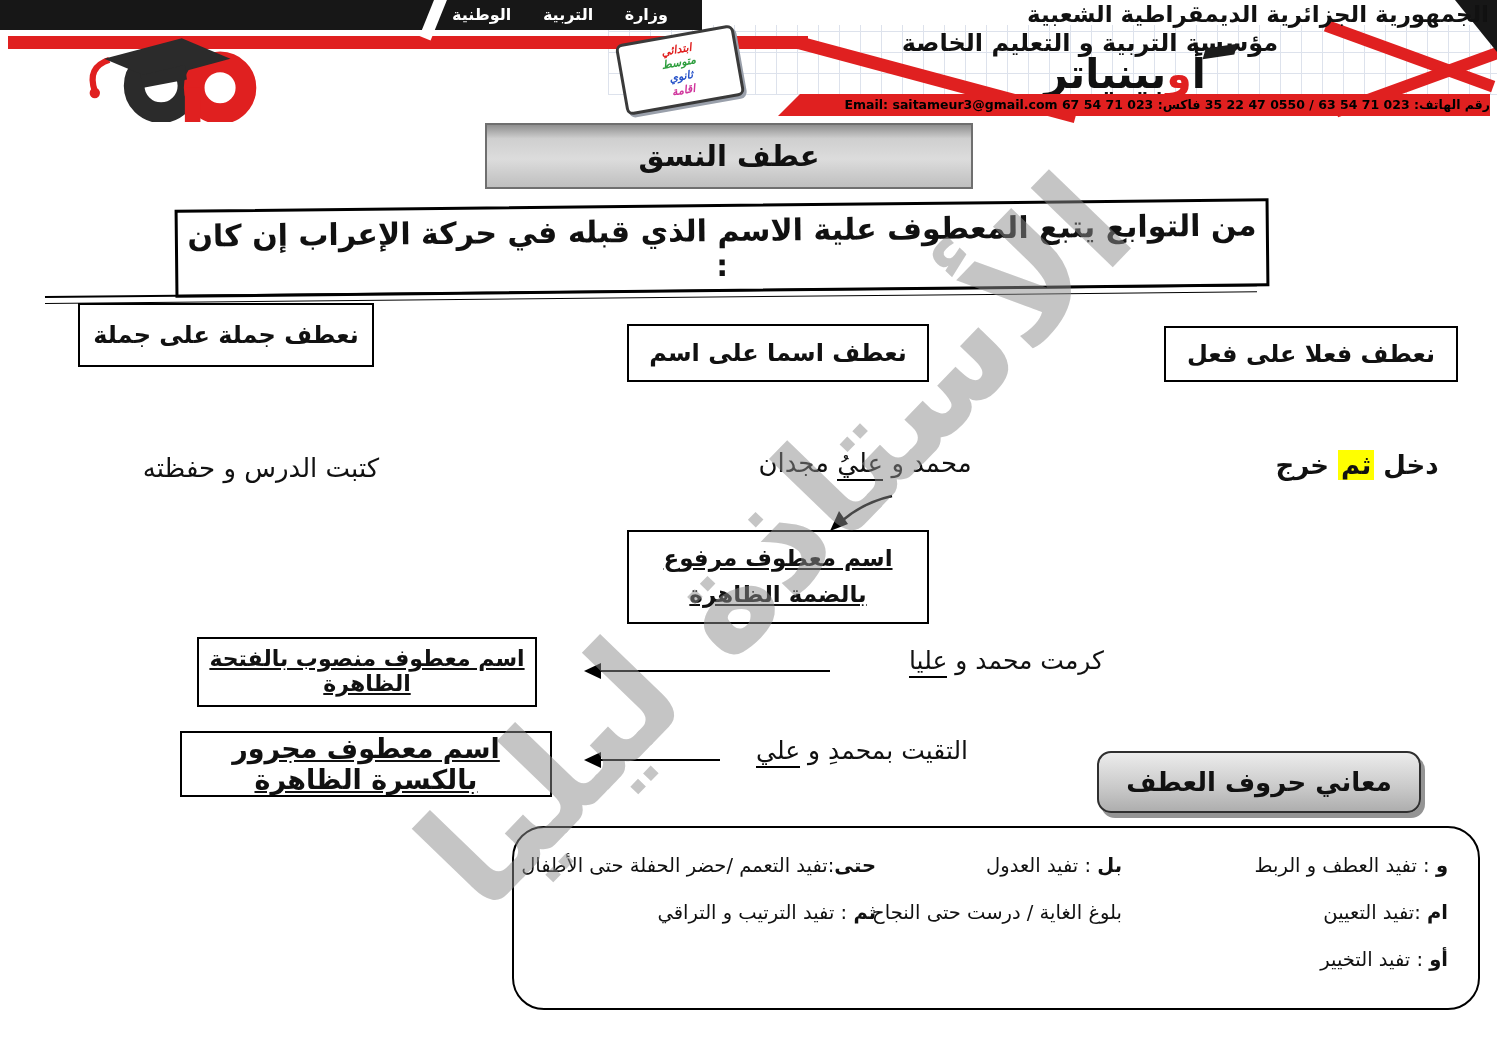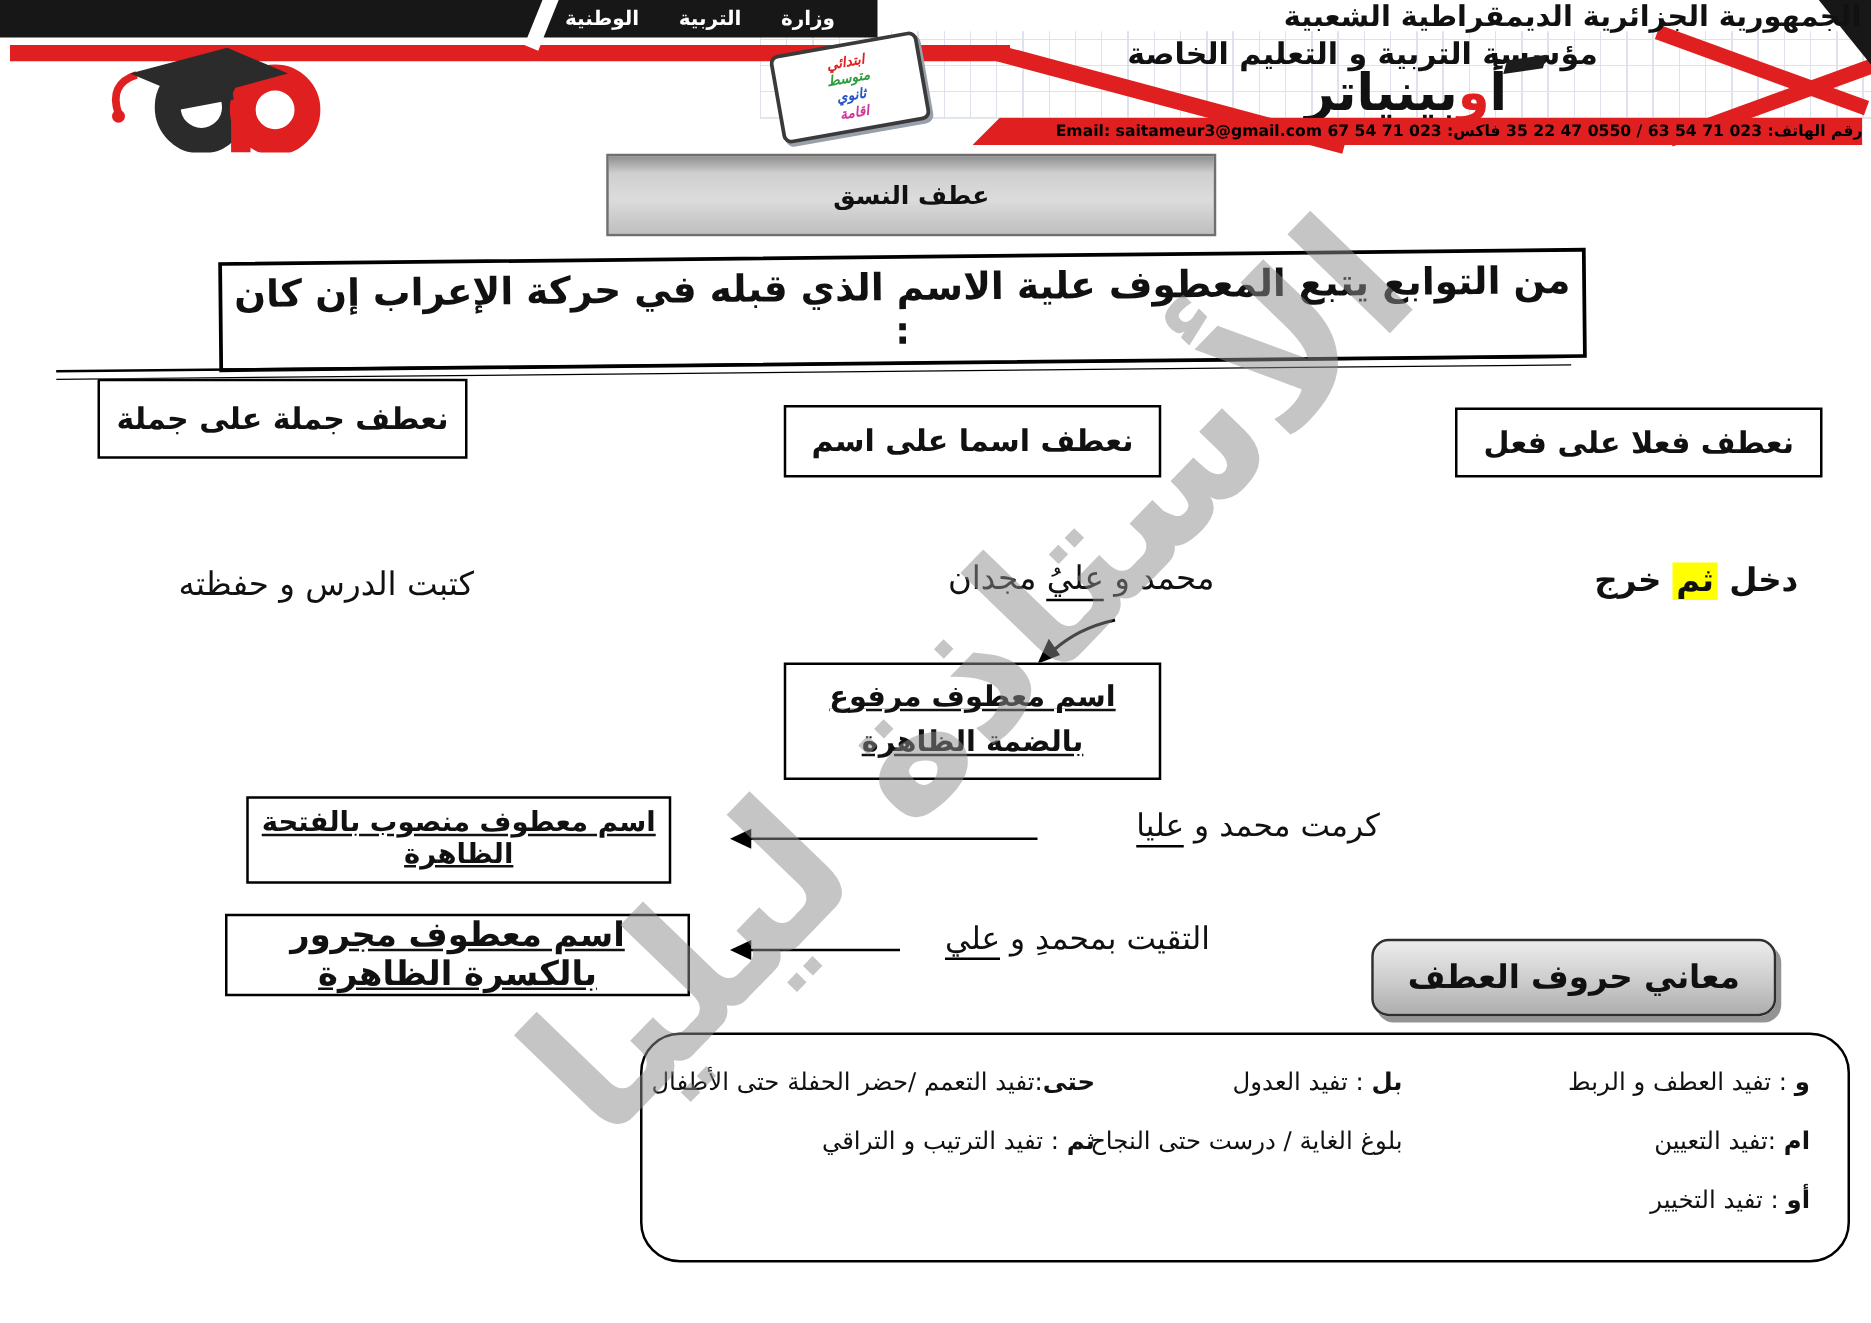--- a/index.html
+++ b/index.html
@@ -81,21 +81,21 @@
     font-size:150px;font-weight:700;color:#8d8d8d;opacity:0.5;
     white-space:nowrap;pointer-events:none;
   }
 
   
   .title-box{
     left:485px;top:123px;width:488px;height:66px;z-index:3;
     background:linear-gradient(180deg,#8f8f8f 0,#cfcfcf 22%,#dcdcdc 55%,#bfbfbf 100%);
     border:2px solid #6f6f6f;box-sizing:border-box;
     display:flex;align-items:center;justify-content:center;
-    font-size:20px;font-weight:800;
+    font-size:29px;font-weight:800;
   }
   .def-box{
     left:175px;top:204px;width:1094px;height:88px;z-index:3;
     border:3px solid #000;box-sizing:border-box;transform:rotate(-0.6deg);
     display:flex;align-items:center;justify-content:center;text-align:center;
     font-size:30px;font-weight:800;
   }
   .double-line{
     left:45px;top:296px;width:1212px;height:5px;z-index:2;
     border-top:2.5px solid #000;border-bottom:1.5px solid #000;

